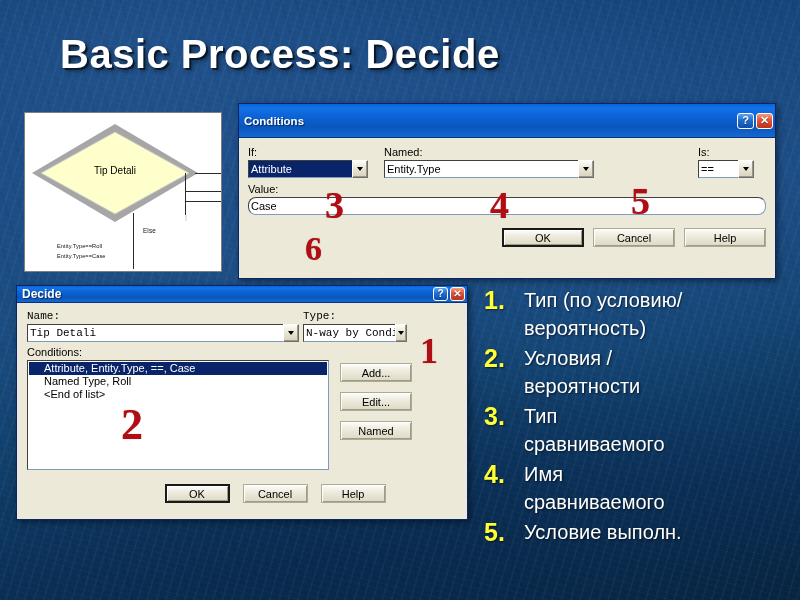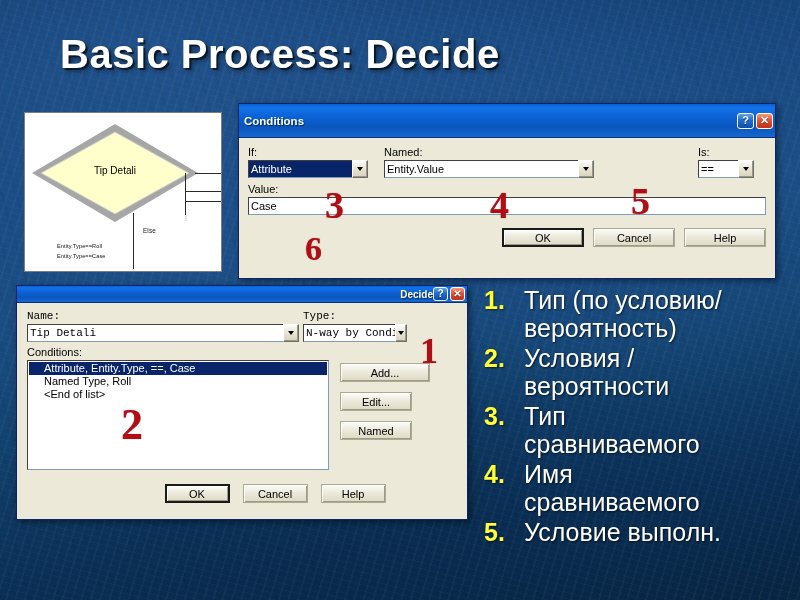--- a/index.html
+++ b/index.html
@@ -175,21 +175,21 @@
     position: absolute; left: 484px; top: 286px; width: 312px;
   }
   .bl { display: flex; margin-bottom: 2px; }
   .bl-num {
     width: 40px; flex: 0 0 40px;
     color: #ffff33; font-size: 25px; font-weight: bold;
     text-shadow: 1px 1px 2px rgba(0,0,0,.6);
     line-height: 28px;
   }
   .bl-txt {
-    color: #ffffff; font-size: 25px; line-height: 28px;
+    color: #ffffff; font-size: 20px; line-height: 28px;
     text-shadow: 1px 1px 2px rgba(0,0,0,.6);
   }
 </style>
 </head>
 <body>
 
 <div id="slide">
 
   <div id="title">Basic Process: Decide</div>
 
@@ -234,62 +234,62 @@
             <span class="cin filled">Attribute</span>
             <span class="carrow">
                 <i></i>
               </span>
           </div>
         </div>
 
         <div style="width:210px; margin-left:16px;">
           <span class="fl">Named:</span>
           <div class="combo">
-            <span class="cin">Entity.Value</span>
+            <span class="cin">Entity.Type</span>
             <span class="carrow">
                 <i></i>
               </span>
           </div>
         </div>
 
         <div style="width:56px; margin-left:104px;">
           <span class="fl">Is:</span>
           <div class="combo">
             <span class="cin">==</span>
             <span class="carrow">
                 <i></i>
               </span>
           </div>
         </div>
       </div>
 
       <div style="margin-top:5px;">
         <span class="fl">Value:</span>
-        <div class="tin" style="width:100%;">
+        <div class="tin" style="width:100%;border-radius:8px;">
           <span>Case</span>
         </div>
       </div>
 
       <div style="display:flex; justify-content:flex-end; gap:9px; margin-top:13px;">
         <div class="btn focus" style="width:82px;">OK</div>
         <div class="btn" style="width:82px;">Cancel</div>
         <div class="btn" style="width:82px;">Help</div>
       </div>
 
       <span class="anno" style="left:86px;  top:48px; font-size:38px;">3</span>
       <span class="anno" style="left:251px; top:48px; font-size:38px;">4</span>
       <span class="anno" style="left:392px; top:44px; font-size:38px;">5</span>
       <span class="anno" style="left:66px;  top:94px; font-size:34px;">6</span>
     </div>
   </div>
 
   <div class="dlg" id="dlg-decide" style="left:16px; top:285px; width:452px; height:235px;">
 
     <div class="dlg-tb" style="height:17px;">
-      <span class="tb-title" style="font-size:10px;text-align:right;">Decide</span>
+      <span class="tb-title" style="font-size:12px;">Decide</span>
       <span class="tb-btns">
         <span class="tb-btn tb-help" style="width:15px;height:14px;font-size:10px;">?</span>
         <span class="tb-btn tb-close" style="width:15px;height:14px;font-size:10px;">✕</span>
       </span>
     </div>
 
     <div class="dlg-body" style="padding:7px 10px 8px 10px;">
 
       <div style="display:flex; align-items:flex-end;font-family:Liberation Mono, monospace;">
         <div style="width:272px;">
@@ -316,21 +316,21 @@
 
       <span class="fl" style="margin-top:4px;">Conditions:</span>
 
       <div style="display:flex; gap:11px;">
         <div class="listbox" style="width:302px; height:110px;">
           <div class="li sel">Attribute, Entity.Type, ==, Case</div>
           <div class="li">Named Type, Roll</div>
           <div class="li">&lt;End of list&gt;</div>
         </div>
         <div style="display:flex; flex-direction:column; gap:10px; padding-top:3px;">
-          <div class="btn" style="width:90px;">Add...</div>
+          <div class="btn" style="width:72px;">Add...</div>
           <div class="btn" style="width:72px;">Edit...</div>
           <div class="btn" style="width:72px;">Named</div>
         </div>
       </div>
 
       <div style="display:flex; justify-content:center; gap:13px; margin-top:14px; padding-left:66px;">
         <div class="btn focus" style="width:65px;">OK</div>
         <div class="btn" style="width:65px;">Cancel</div>
         <div class="btn" style="width:65px;">Help</div>
       </div>

